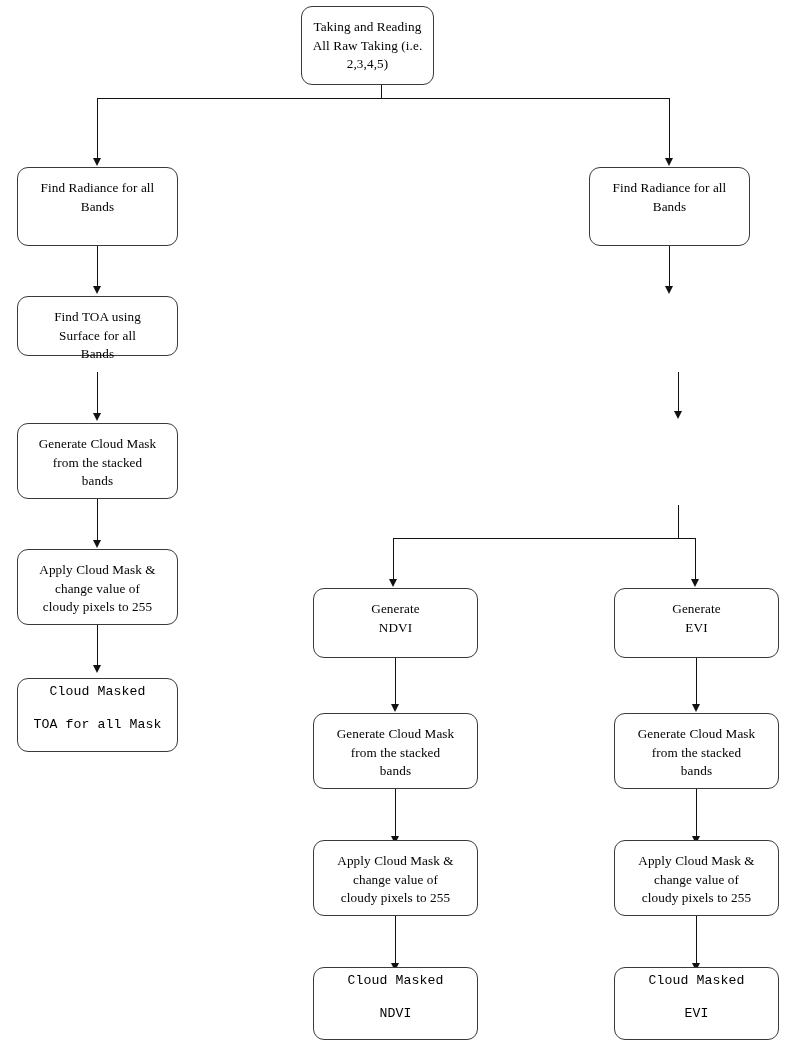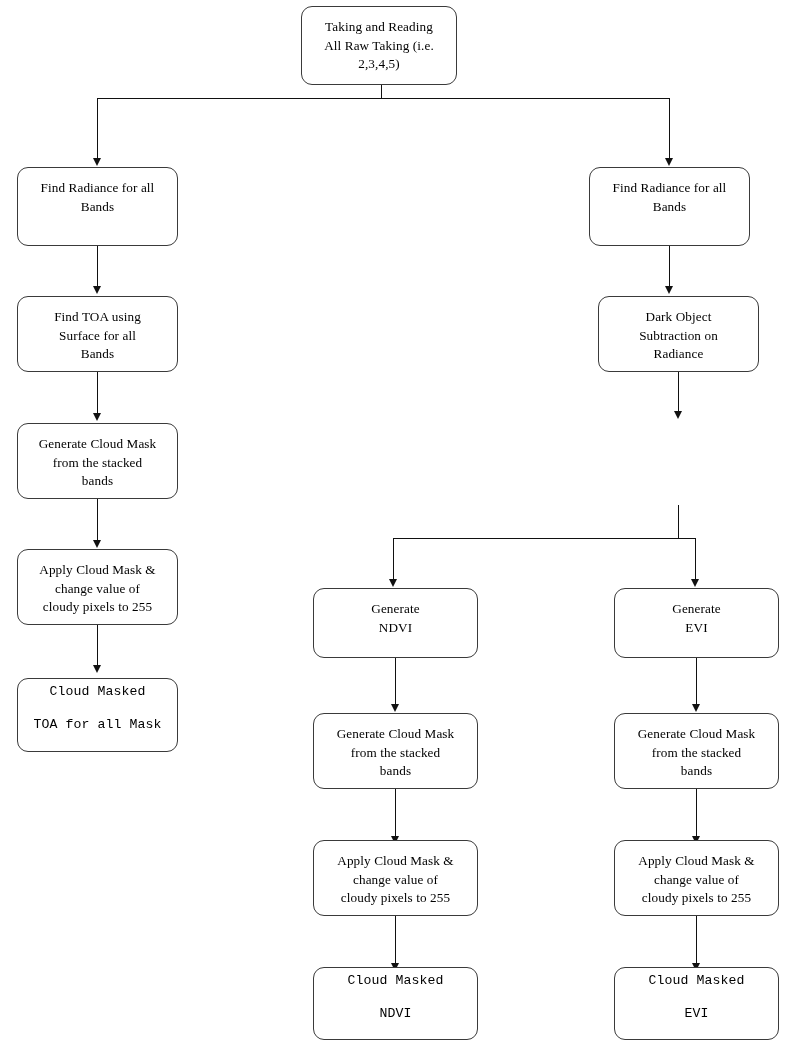--- a/index.html
+++ b/index.html
@@ -69,21 +69,21 @@
     border-left: 4.5px solid transparent;
     border-right: 4.5px solid transparent;
     border-top: 8px solid #111111;
   }
 </style>
 </head>
 <body>
 
 <div id="canvas">
 
-  <div class="node top-text" style="left:301px; top:6px; width:156px; height:79px;">
+  <div class="node top-text" style="left:301px; top:6px; width:133px; height:79px;">
     <span class="ln">Taking and Reading</span>
     <span class="ln">All Raw Taking (i.e.</span>
     <span class="ln">2,3,4,5)</span>
   </div>
 
   <div class="vline" style="left:381px; top:85px; height:14px;"></div>
 
   <div class="hline" style="left:97px; top:98px; width:573px;"></div>
 
   <div class="vline" style="left:97px; top:98px; height:61px;"></div>
@@ -93,21 +93,21 @@
   <div class="arrowhead" style="left:665px; top:158px;"></div>
 
   <div class="node top-text" style="left:17px; top:167px; width:161px; height:79px;">
     <span class="ln">Find Radiance for all</span>
     <span class="ln">Bands</span>
   </div>
 
   <div class="vline" style="left:97px; top:246px; height:42px;"></div>
   <div class="arrowhead" style="left:93px; top:286px;"></div>
 
-  <div class="node top-text" style="left:17px; top:296px; width:161px; height:76px;text-align:center;">
+  <div class="node top-text" style="left:17px; top:296px; width:161px; height:60px;text-align:center;">
     <span class="ln">Find TOA using</span>
     <span class="ln">Surface for all</span>
     <span class="ln">Bands</span>
   </div>
 
   <div class="vline" style="left:97px; top:372px; height:43px;"></div>
   <div class="arrowhead" style="left:93px; top:413px;"></div>
 
   <div class="node top-text" style="left:17px; top:423px; width:161px; height:76px;">
     <span class="ln">Generate Cloud Mask</span>
@@ -133,25 +133,20 @@
   </div>
 
   <div class="node top-text" style="left:589px; top:167px; width:161px; height:79px;">
     <span class="ln">Find Radiance for all</span>
     <span class="ln">Bands</span>
   </div>
 
   <div class="vline" style="left:669px; top:246px; height:42px;"></div>
   <div class="arrowhead" style="left:665px; top:286px;"></div>
 
-  <div class="node top-text" style="left:598px; top:296px; width:161px; height:76px;">
-    <span class="ln">Dark Object</span>
-    <span class="ln">Subtraction on</span>
-    <span class="ln">Radiance</span>
-  </div>
 
   <div class="vline" style="left:678px; top:372px; height:41px;"></div>
   <div class="arrowhead" style="left:674px; top:411px;"></div>
 
 
   <div class="vline" style="left:678px; top:505px; height:33px;"></div>
   <div class="hline" style="left:393px; top:538px; width:303px;"></div>
   <div class="vline" style="left:393px; top:538px; height:42px;"></div>
   <div class="arrowhead" style="left:389px; top:579px;"></div>
   <div class="vline" style="left:695px; top:538px; height:42px;"></div>

